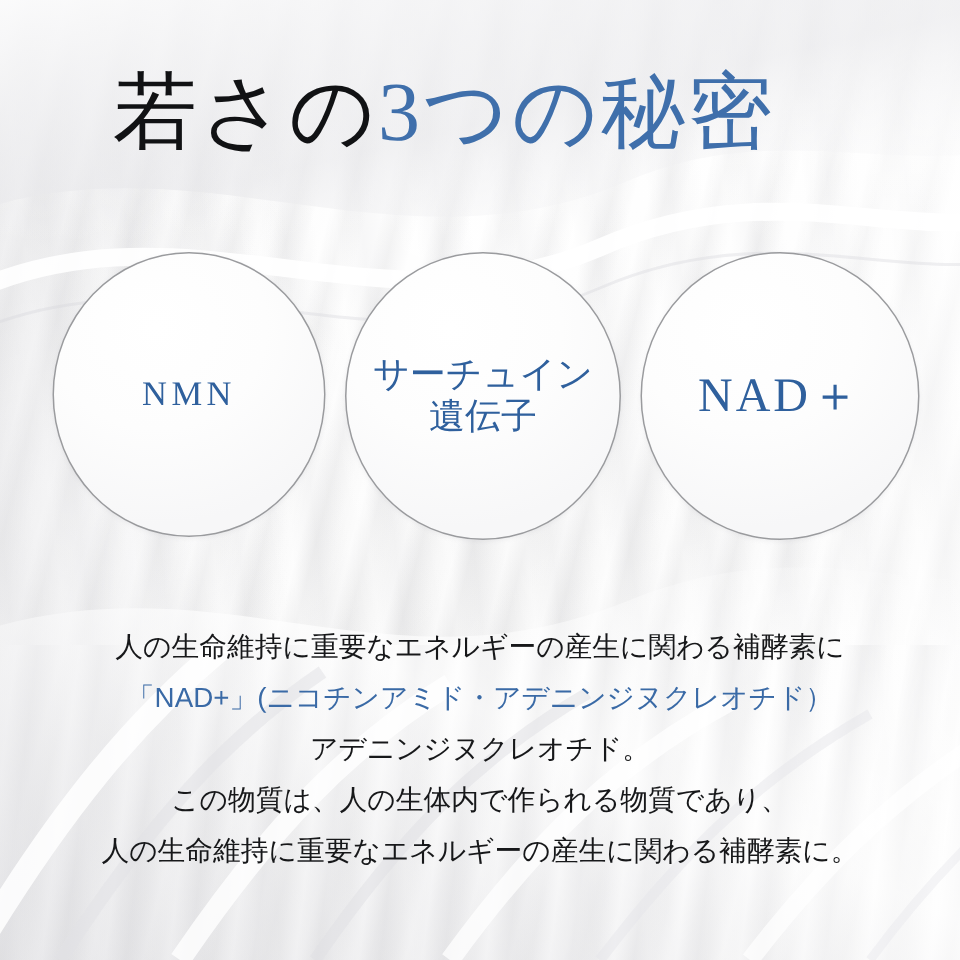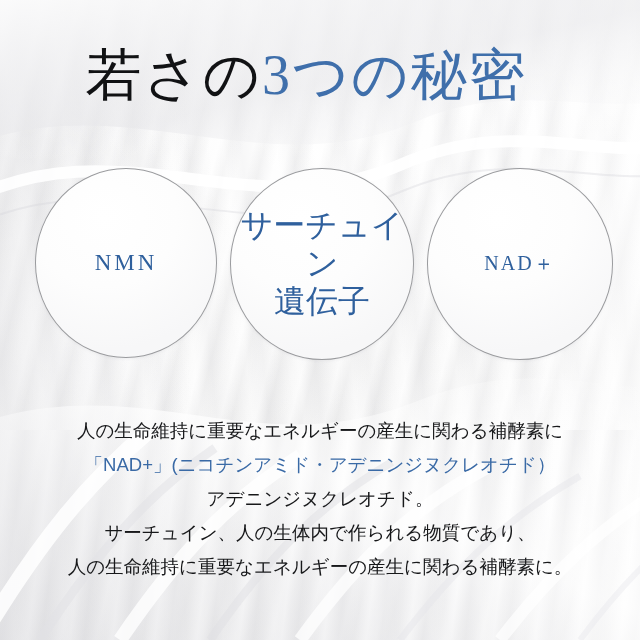--- a/index.html
+++ b/index.html
@@ -75,21 +75,21 @@
       linear-gradient(180deg, rgba(255,255,255,0.55) 0%, rgba(255,255,255,0) 26%),
       linear-gradient(90deg, rgba(226,226,229,0.40) 0%, rgba(255,255,255,0) 30%),
       linear-gradient(270deg, rgba(255,255,255,0.55) 0%, rgba(255,255,255,0) 22%);
   }
   .tex-svg { inset: 0; }
 
   
   .title {
     position: absolute;
     top: 46px;
-    left: 12px;
+    left: 2px;
     width: 588px;
     text-align: center;
     font-family: "Liberation Serif", "DejaVu Serif", serif;
     font-size: 56px;
     line-height: 1.05;
     letter-spacing: 2px;
     white-space: nowrap;
     z-index: 5;
   }
   .title .t-dark { color: #111214; }
@@ -123,22 +123,22 @@
 
   .c-label {
     text-align: center;
     color: #2f609d;
     font-family: "Liberation Serif", "DejaVu Serif", serif;
     line-height: 1.18;
     letter-spacing: 1px;
     white-space: pre-line;
   }
   .c1 .c-label { font-size: 23px; letter-spacing: 3px; }
-  .c2 .c-label { font-size: 32px; letter-spacing: 0px; }
-  .c3 .c-label { font-size: 20px; letter-spacing: 2px; }
+  .c2 .c-label { font-size: 24px; letter-spacing: 0px; }
+  .c3 .c-label { font-size: 32px; letter-spacing: 2px; }
 
   
   .body-copy {
     position: absolute;
     top: 414px;
     left: 0;
     width: 640px;
     text-align: center;
     z-index: 5;
   }
@@ -213,17 +213,17 @@
     <div class="circle c3">
       <span class="c-label">NAD＋</span>
     </div>
 
   </div>
 
   <div class="body-copy">
     <div class="bline">人の生命維持に重要なエネルギーの産生に関わる補酵素に</div>
     <div class="bline accent">「NAD+」(ニコチンアミド・アデニンジヌクレオチド）</div>
     <div class="bline">アデニンジヌクレオチド。</div>
-    <div class="bline">サーチュイン、人の生体内で作られる物質であり、</div>
+    <div class="bline">この物質は、人の生体内で作られる物質であり、</div>
     <div class="bline">人の生命維持に重要なエネルギーの産生に関わる補酵素に。</div>
   </div>
 
 </div>
 
 </body></html>

